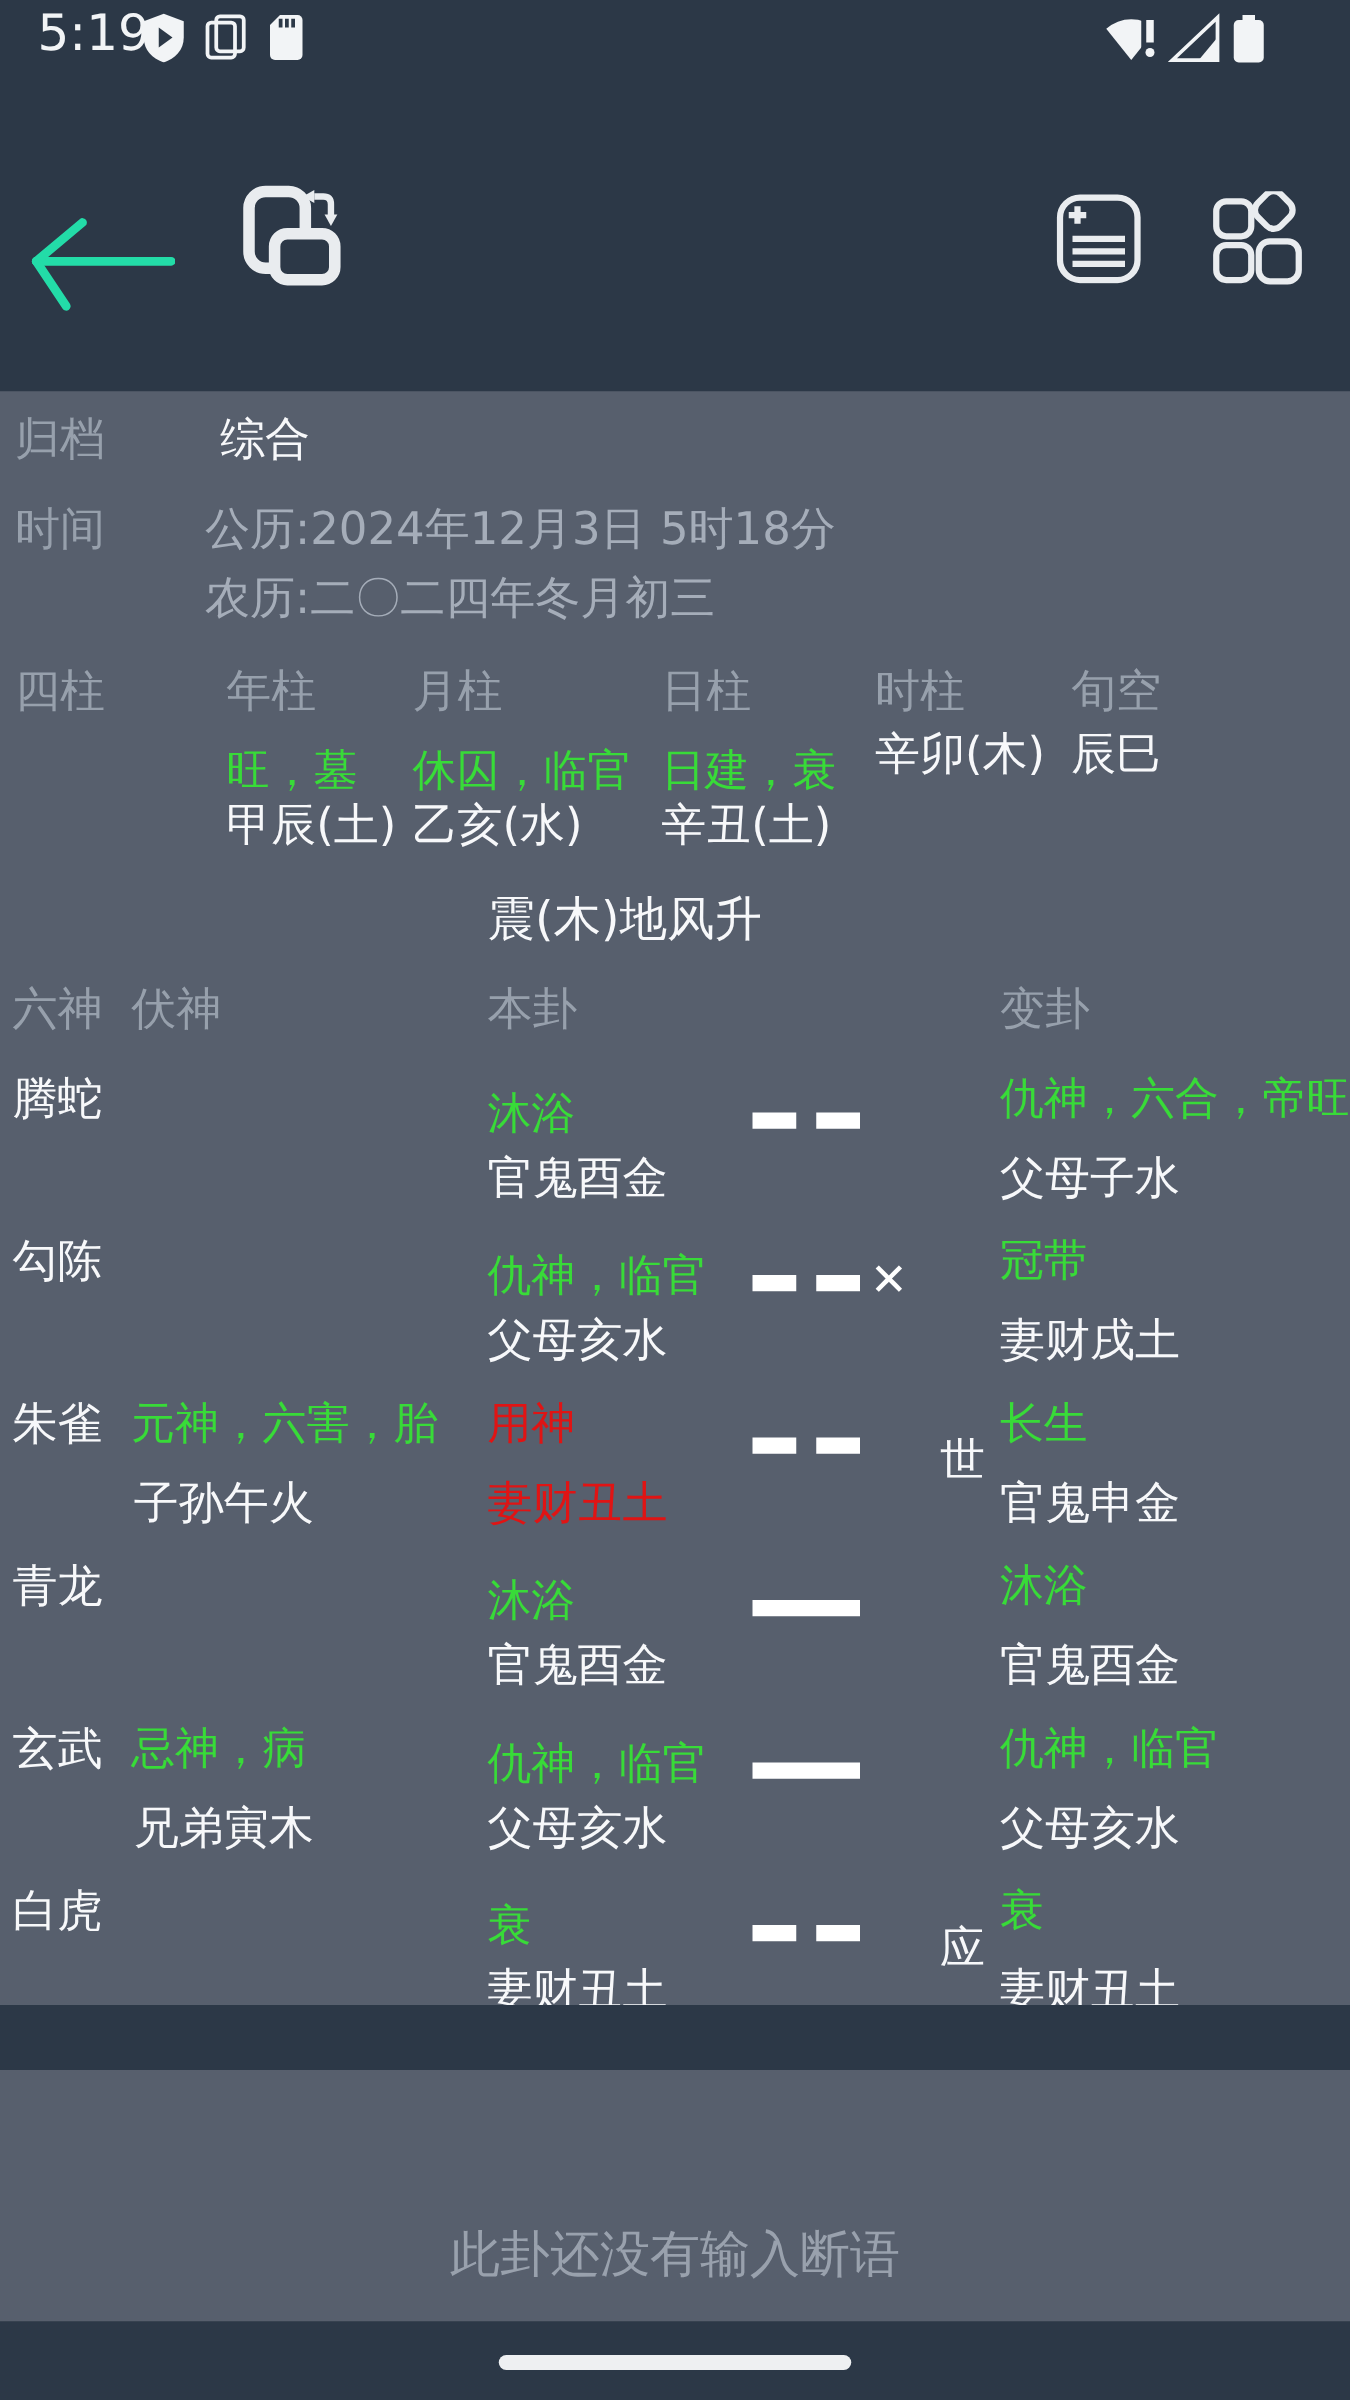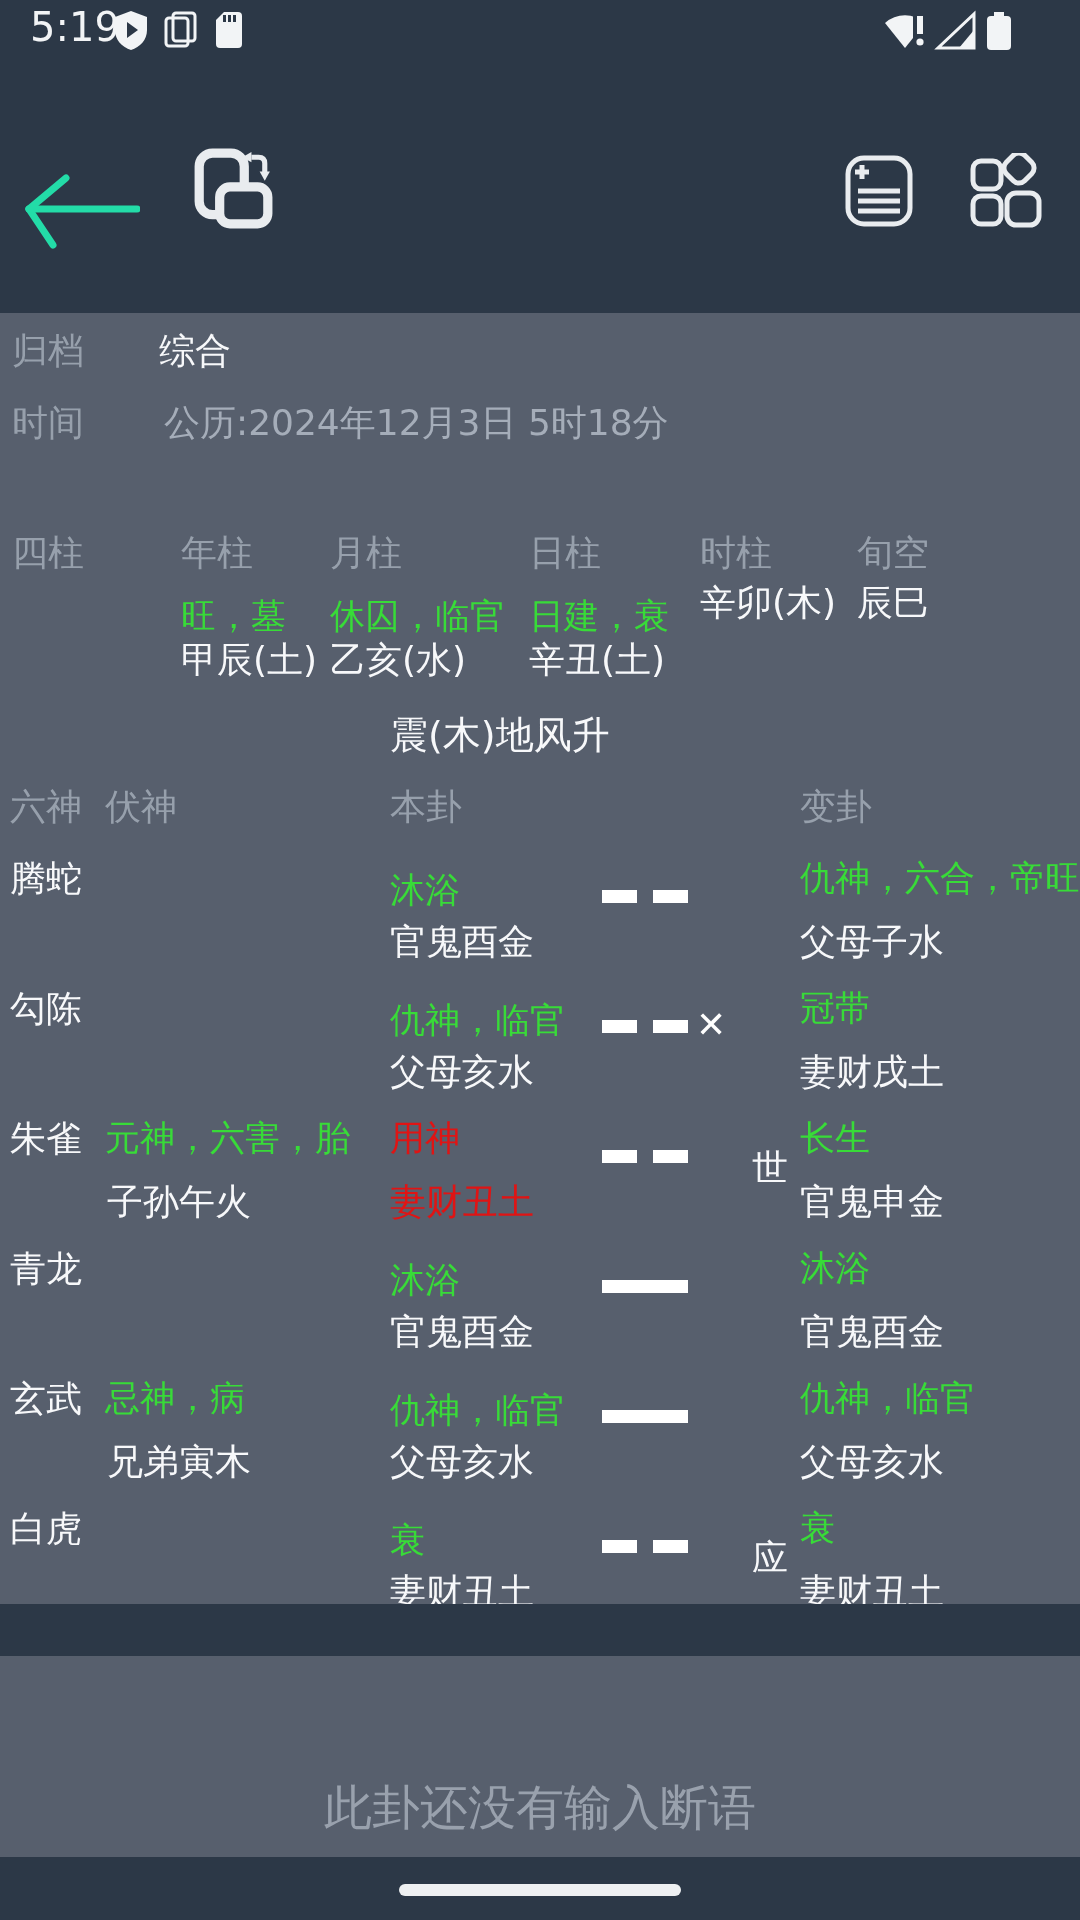--- a/index.html
+++ b/index.html
@@ -37,21 +37,21 @@
   .chg-state{position:absolute;left:800px;top:7px;}
   .chg-val{position:absolute;left:800px;top:70px;}
   .yao{position:absolute;left:602px;top:42px;width:86px;height:13px;
        display:flex;justify-content:space-between;}
   .yao .seg{width:35px;height:13px;background:#fff;}
   .yao[data-linetype="solid"]{background:#fff;}
   .moving{position:absolute;left:696px;top:26px;font-size:36px;font-weight:bold;color:#fff;}
   .marker{position:absolute;left:752px;top:36px;font-size:36px;color:#f7f8fa;}
   
   #judge-panel{position:absolute;top:1656px;left:0;width:1080px;height:201px;background:#575f6d;}
-  #judge-note{position:absolute;left:0;right:0;top:120px;text-align:center;font-size:48px;color:#99a1ad;}
+  #judge-note{position:absolute;left:0;right:0;top:120px;text-align:center;font-size:40px;color:#99a1ad;}
   #home-pill{position:absolute;left:399px;top:1884px;width:282px;height:12px;border-radius:6px;background:#eef0f2;}
 </style>
 </head>
 <body>
 
 <div id="statusbar">
   <div id="clock">5:19</div>
   <span class="sicon" style="left:114px">
     <svg width="34" height="40" viewBox="0 0 34 40">
       <path d="M17 1 L33 7 V20 C33 30 26 37 17 40 C8 37 1 30 1 20 V7 Z" fill="#f2f4f6"></path>
@@ -126,24 +126,25 @@
       <rect x="36" y="2" width="26" height="26" rx="8" fill="none" stroke="#e9ecef" stroke-width="5" transform="rotate(45 49 15)"></rect>
       <rect x="3" y="43" width="28" height="28" rx="8" fill="none" stroke="#e9ecef" stroke-width="5"></rect>
       <rect x="37" y="40" width="32" height="32" rx="9" fill="none" stroke="#e9ecef" stroke-width="5"></rect>
     </svg>
   </span>
 </div>
 
 <div id="panel">
 
   <span class="abs lbl" style="left:12px;top:14px">归档</span>
-  <span class="abs val" style="left:159px;top:14px">综合</span>
+  <span class="abs val" style="left:176px;top:14px">综合</span>
 
   <span class="abs lbl" style="left:12px;top:86px">时间</span>
   <span class="abs dim" style="left:164px;top:86px">公历:2024年12月3日  5时18分</span>
+  <span class="abs dim" style="left:164px;top:141px">农历:二〇二四年冬月初三</span>
 
   <span class="abs lbl" style="left:12px;top:216px">四柱</span>
   <span class="abs lbl" style="left:181px;top:216px">年柱</span>
   <span class="abs lbl" style="left:330px;top:216px">月柱</span>
   <span class="abs lbl" style="left:529px;top:216px">日柱</span>
   <span class="abs lbl" style="left:700px;top:216px">时柱</span>
   <span class="abs lbl" style="left:857px;top:216px">旬空</span>
 
   <span class="abs ann c" style="left:181px;top:268px" data-color="green">旺，墓</span>
   <span class="abs ann c" style="left:330px;top:268px" data-color="green">休囚，临官</span>

